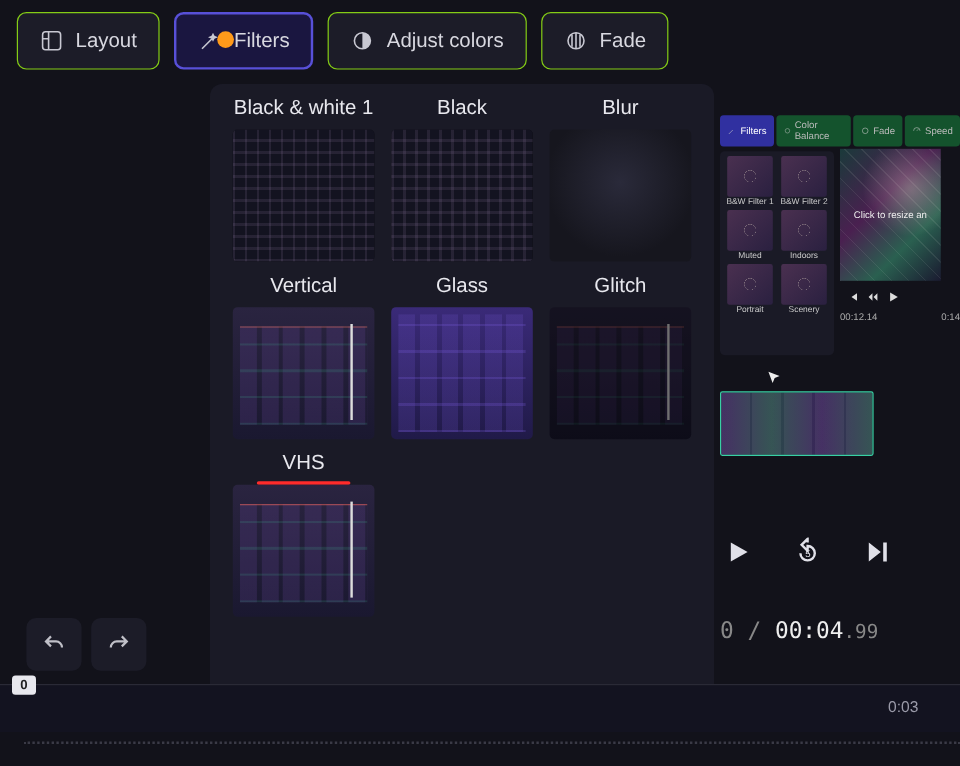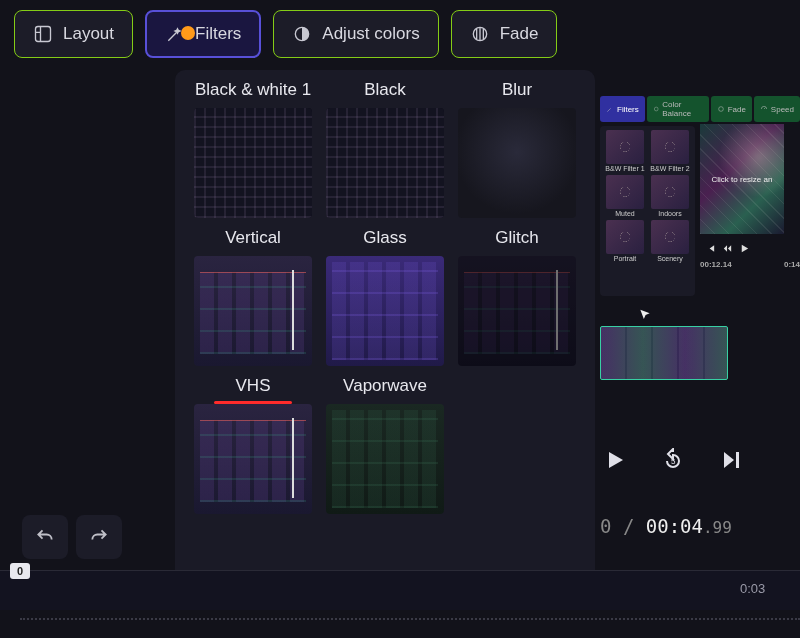--- a/index.html
+++ b/index.html
@@ -140,21 +140,21 @@
   }
   .video-preview::before {
     content:""; position:absolute; inset:0;
     background:
       radial-gradient(circle at 70% 30%, rgba(255,240,220,0.3) 0 2px, transparent 40px),
       repeating-linear-gradient(45deg, rgba(255,255,240,0.08) 0 1px, transparent 1px 10px);
   }
   .video-hint { position:absolute; left:0; right:0; top:46%; font-size:8px; color:#eee; text-align:center; }
   .mini-playback { position:absolute; left:105px; top:144px; display:flex; gap:6px; align-items:center; }
   .mini-playback svg { width:11px; height:11px; fill:#ddd; }
-  .mini-times { position:absolute; left:100px; top:164px; right:0; display:flex; justify-content:space-between; font-size:8px; color:#aaa;font-weight:bold; }
+  .mini-times { position:absolute; left:100px; top:164px; right:0; display:flex; justify-content:space-between; font-size:8px; color:#aaa; }
   .mini-clip {
     position:absolute; left:0; top:230px; width:128px; height:54px;
     border:1px solid #38d0a4; border-radius:2px;
     background:linear-gradient(90deg, #3a245a, #2a4a4a, #3a245a, #2a4a4a);
     overflow:hidden;
   }
   .mini-clip::before {
     content:""; position:absolute; inset:0;
     background: repeating-linear-gradient(90deg, rgba(255,255,255,0.06) 0 24px, transparent 24px 26px);
   }
@@ -275,24 +275,20 @@
         <div class="thumb vapor"></div>
       </div>
 
       <div class="filter-cell">
         <div class="filter-label">Glitch</div>
         <div class="thumb editor" style="filter:brightness(0.5)"></div>
       </div>
       <div class="filter-cell">
         <div class="filter-label red-under">VHS</div>
         <div class="thumb editor"></div>
-      </div>
-      <div class="filter-cell">
-        <div class="filter-label">Vaporwave</div>
-        <div class="thumb darkgreen"></div>
       </div>
     </div>
   </div>
 </div>
 
 <div class="preview-area">
   <div class="mini-tabs">
     <div class="mini-tab active">
       <svg viewBox="0 0 24 24">
           <path d="M4 20L14 10"></path>

